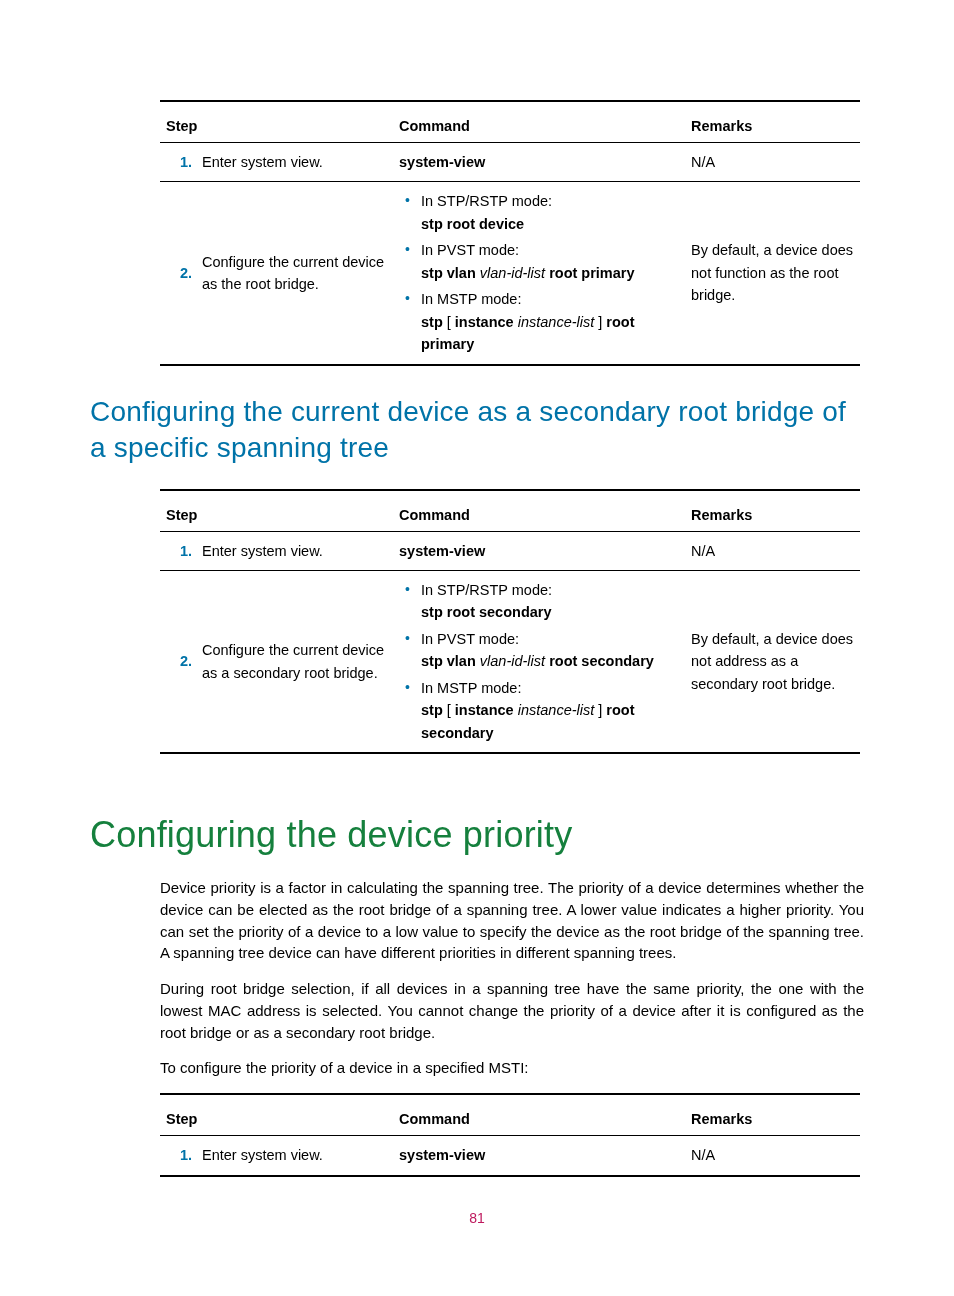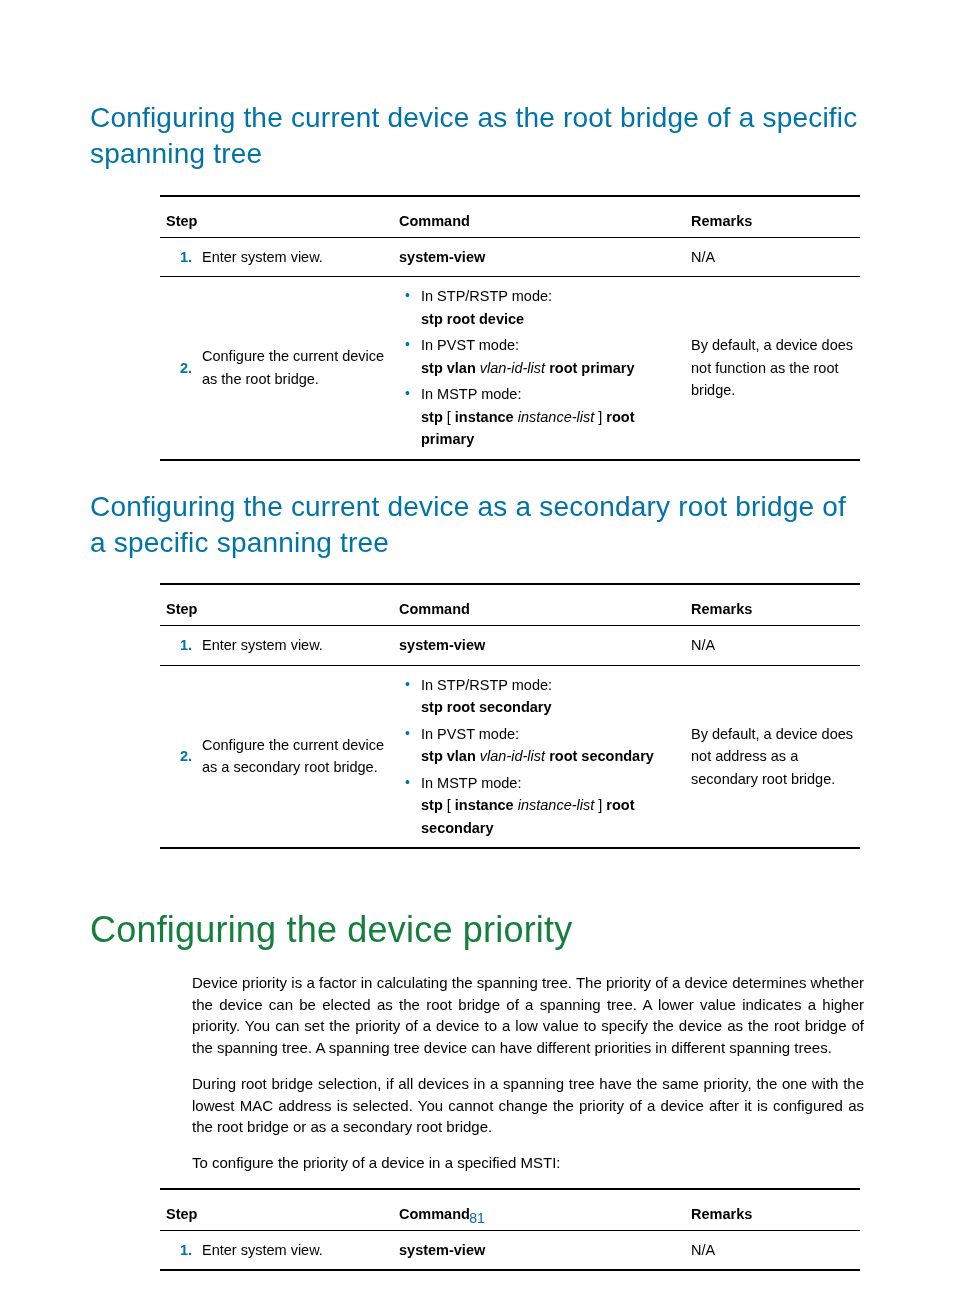--- a/index.html
+++ b/index.html
@@ -28,21 +28,21 @@
   }
   .h1 {
     color: #15803d;
     font-size: 36px;
     font-weight: 400;
     line-height: 1.3;
     margin: 30px 0 18px 0;
     letter-spacing: 0.2px;
   }
   .body-text {
-    margin: 0 0 14px 102px;
+    margin: 0 0 14px 70px;
     font-size: 15px;
     line-height: 1.45;
     text-align: justify;
     color: #000;
   }
   table.steps {
     border-collapse: collapse;
     margin-left: 70px;
     width: 700px;
     font-size: 14.5px;
@@ -97,29 +97,28 @@
     line-height: 1.55;
   }
   .cmd-line { display: block; }
   .page-num {
     position: absolute;
     left: 0;
     width: 954px;
     text-align: center;
     top: 1210px;
     font-size: 14px;
-    color: #0369a1;
+    color: #be185d;
   }
   .spacer-after-table { height: 28px; }
 </style>
 </head>
 <body>
 
 <div class="page" id="page">
-    <div class="h2">Configuring the current device as the root bridge of a specific spanning tree</div>
     <table class="steps">
       <thead>
         <tr>
           <th colspan="2">Step</th>
           <th class="cmd-col">Command</th>
           <th class="rem-col">Remarks</th>
         </tr>
       </thead>
       <tbody>
         <tr>

